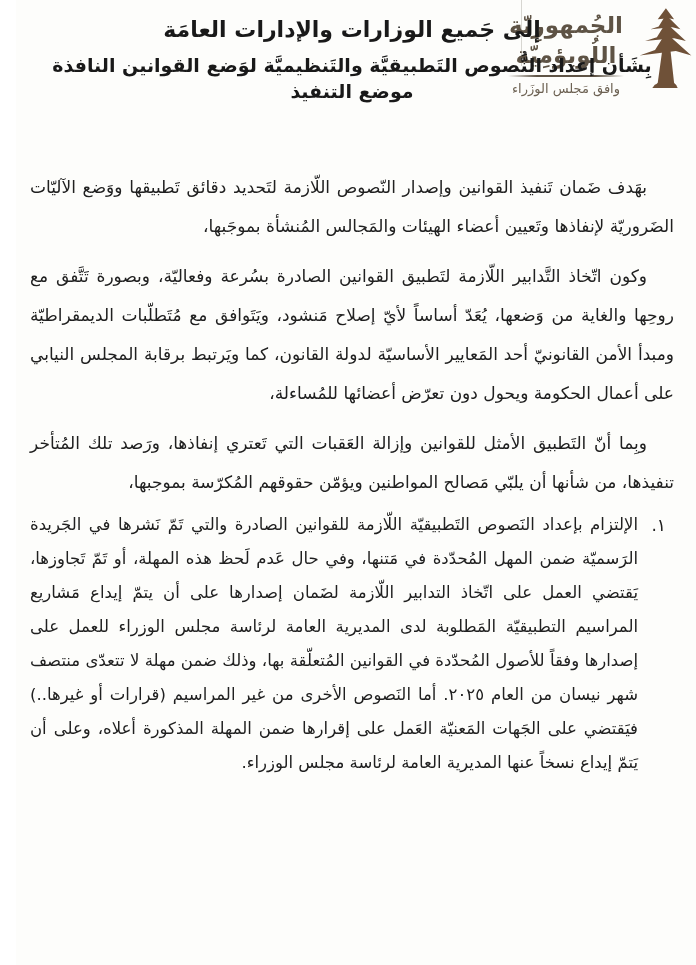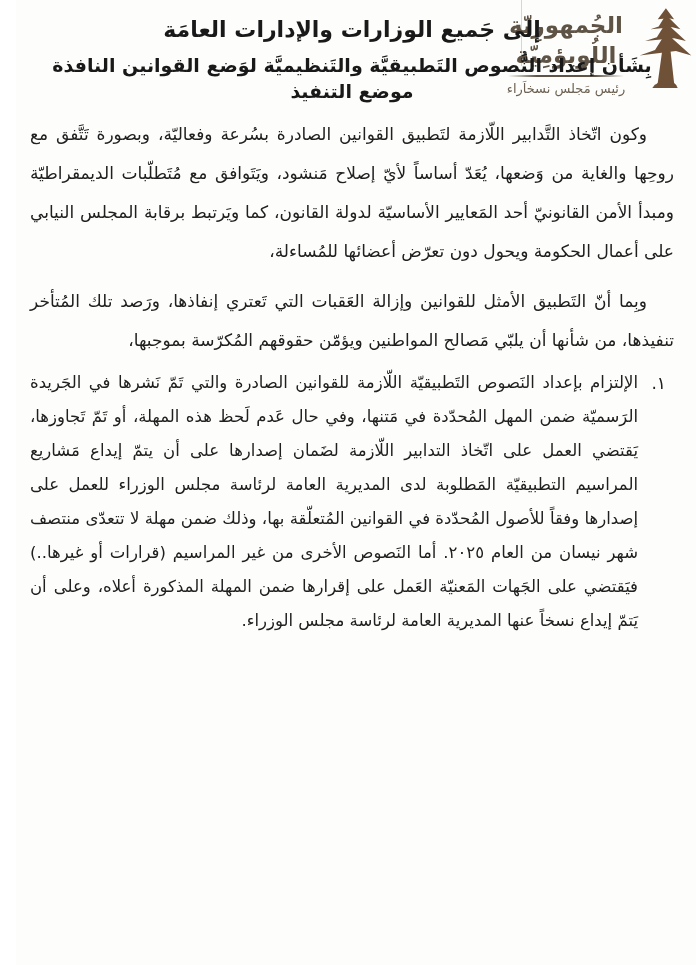--- a/index.html
+++ b/index.html
@@ -142,41 +142,42 @@
 
 <div class="page">
 
   <div class="scan-line"></div>
 
   <header class="letterhead">
     <div class="calligraphy-block">
       <div class="calligraphy-line">الجُمهورِيّة</div>
       <div class="calligraphy-line">اللُويؤمِيّة</div>
       <div class="letterhead-divider"></div>
-      <div class="office-label">رئيس مَجلس نسخاَراء</div>
+      <div class="office-label">وافق مَجلس الوزَراء</div>
     </div>
     <svg class="cedar" viewBox="0 0 64 96" aria-hidden="true">
       <g fill="#6f5138">
         <polygon points="33,2 42,14 36,13 24,14"></polygon>
         <polygon points="33,9 49,25 40,23 16,25 25,22"></polygon>
         <polygon points="33,18 55,38 42,35 10,38 23,34"></polygon>
         <polygon points="33,29 61,54 44,49 4,54 21,48"></polygon>
         <polygon points="29,48 38,48 42,84 45,88 20,88 24,84"></polygon>
         <polygon points="18,90 46,90 44,86 21,86"></polygon>
       </g>
     </svg>
   </header>
 
   <main class="doc">
 
 
     <h2 class="doc-addressee">إلى جَميع الوزارات والإدارات العامَة</h2>
 
     <h3 class="doc-subject">بِشَأن إعداد النُّصوص التَطبيقيَّة والتَنظيميَّة لوَضع القوانين النافذة موضع التنفيذ</h3>
 
+    <p class="body-par first-par">بهَدف ضَمان تَنفيذ القوانين وإصدار النّصوص اللّازمة لتَحديد دقائق تَطبيقها ووَضع الآليّات الضَروريّة لإنفاذها وتَعيين أعضاء الهيئات والمَجالس المُنشأة بموجَبها،</p>
 
     <p class="body-par">وكون اتّخاذ التَّدابير اللّازمة لتَطبيق القوانين الصادرة بسُرعة وفعاليّة، وبصورة تَتَّفق مع روحِها والغاية من وَضعها، يُعَدّ أساساً لأيّ إصلاح مَنشود، ويَتَوافق مع مُتَطلّبات الديمقراطيّة ومبدأ الأمن القانونيّ أحد المَعايير الأساسيّة لدولة القانون، كما ويَرتبط برقابة المجلس النيابي على أعمال الحكومة ويحول دون تعرّض أعضائها للمُساءلة،</p>
 
     <p class="body-par">وبِما أنّ التَطبيق الأمثل للقوانين وإزالة العَقبات التي تَعتري إنفاذها، ورَصد تلك المُتأخر تنفيذها، من شأنها أن يلبّي مَصالح المواطنين ويؤمّن حقوقهم المُكرّسة بموجبها،</p>
 
 
     <div class="item">
       <span class="item-number">١.</span>
       <span class="item-text">الإلتزام بإعداد النَصوص التَطبيقيّة اللّازمة للقوانين الصادرة والتي تَمّ نَشرها في الجَريدة الرَسميّة ضمن المهل المُحدّدة في مَتنها، وفي حال عَدم لَحظ هذه المهلة، أو تَمّ تَجاوزها، يَقتضي العمل على اتّخاذ التدابير اللّازمة لضَمان إصدارها على أن يتمّ إيداع مَشاريع المراسيم التطبيقيّة المَطلوبة لدى المديرية العامة لرئاسة مجلس الوزراء للعمل على إصدارها وفقاً للأصول المُحدّدة في القوانين المُتعلّقة بها، وذلك ضمن مهلة لا تتعدّى منتصف شهر نيسان من العام ٢٠٢٥. أما النَصوص الأخرى من غير المراسيم (قرارات أو غيرها..) فيَقتضي على الجَهات المَعنيّة العَمل على إقرارها ضمن المهلة المذكورة أعلاه، وعلى أن يَتمّ إيداع نسخاً عنها المديرية العامة لرئاسة مجلس الوزراء.</span>
     </div>

